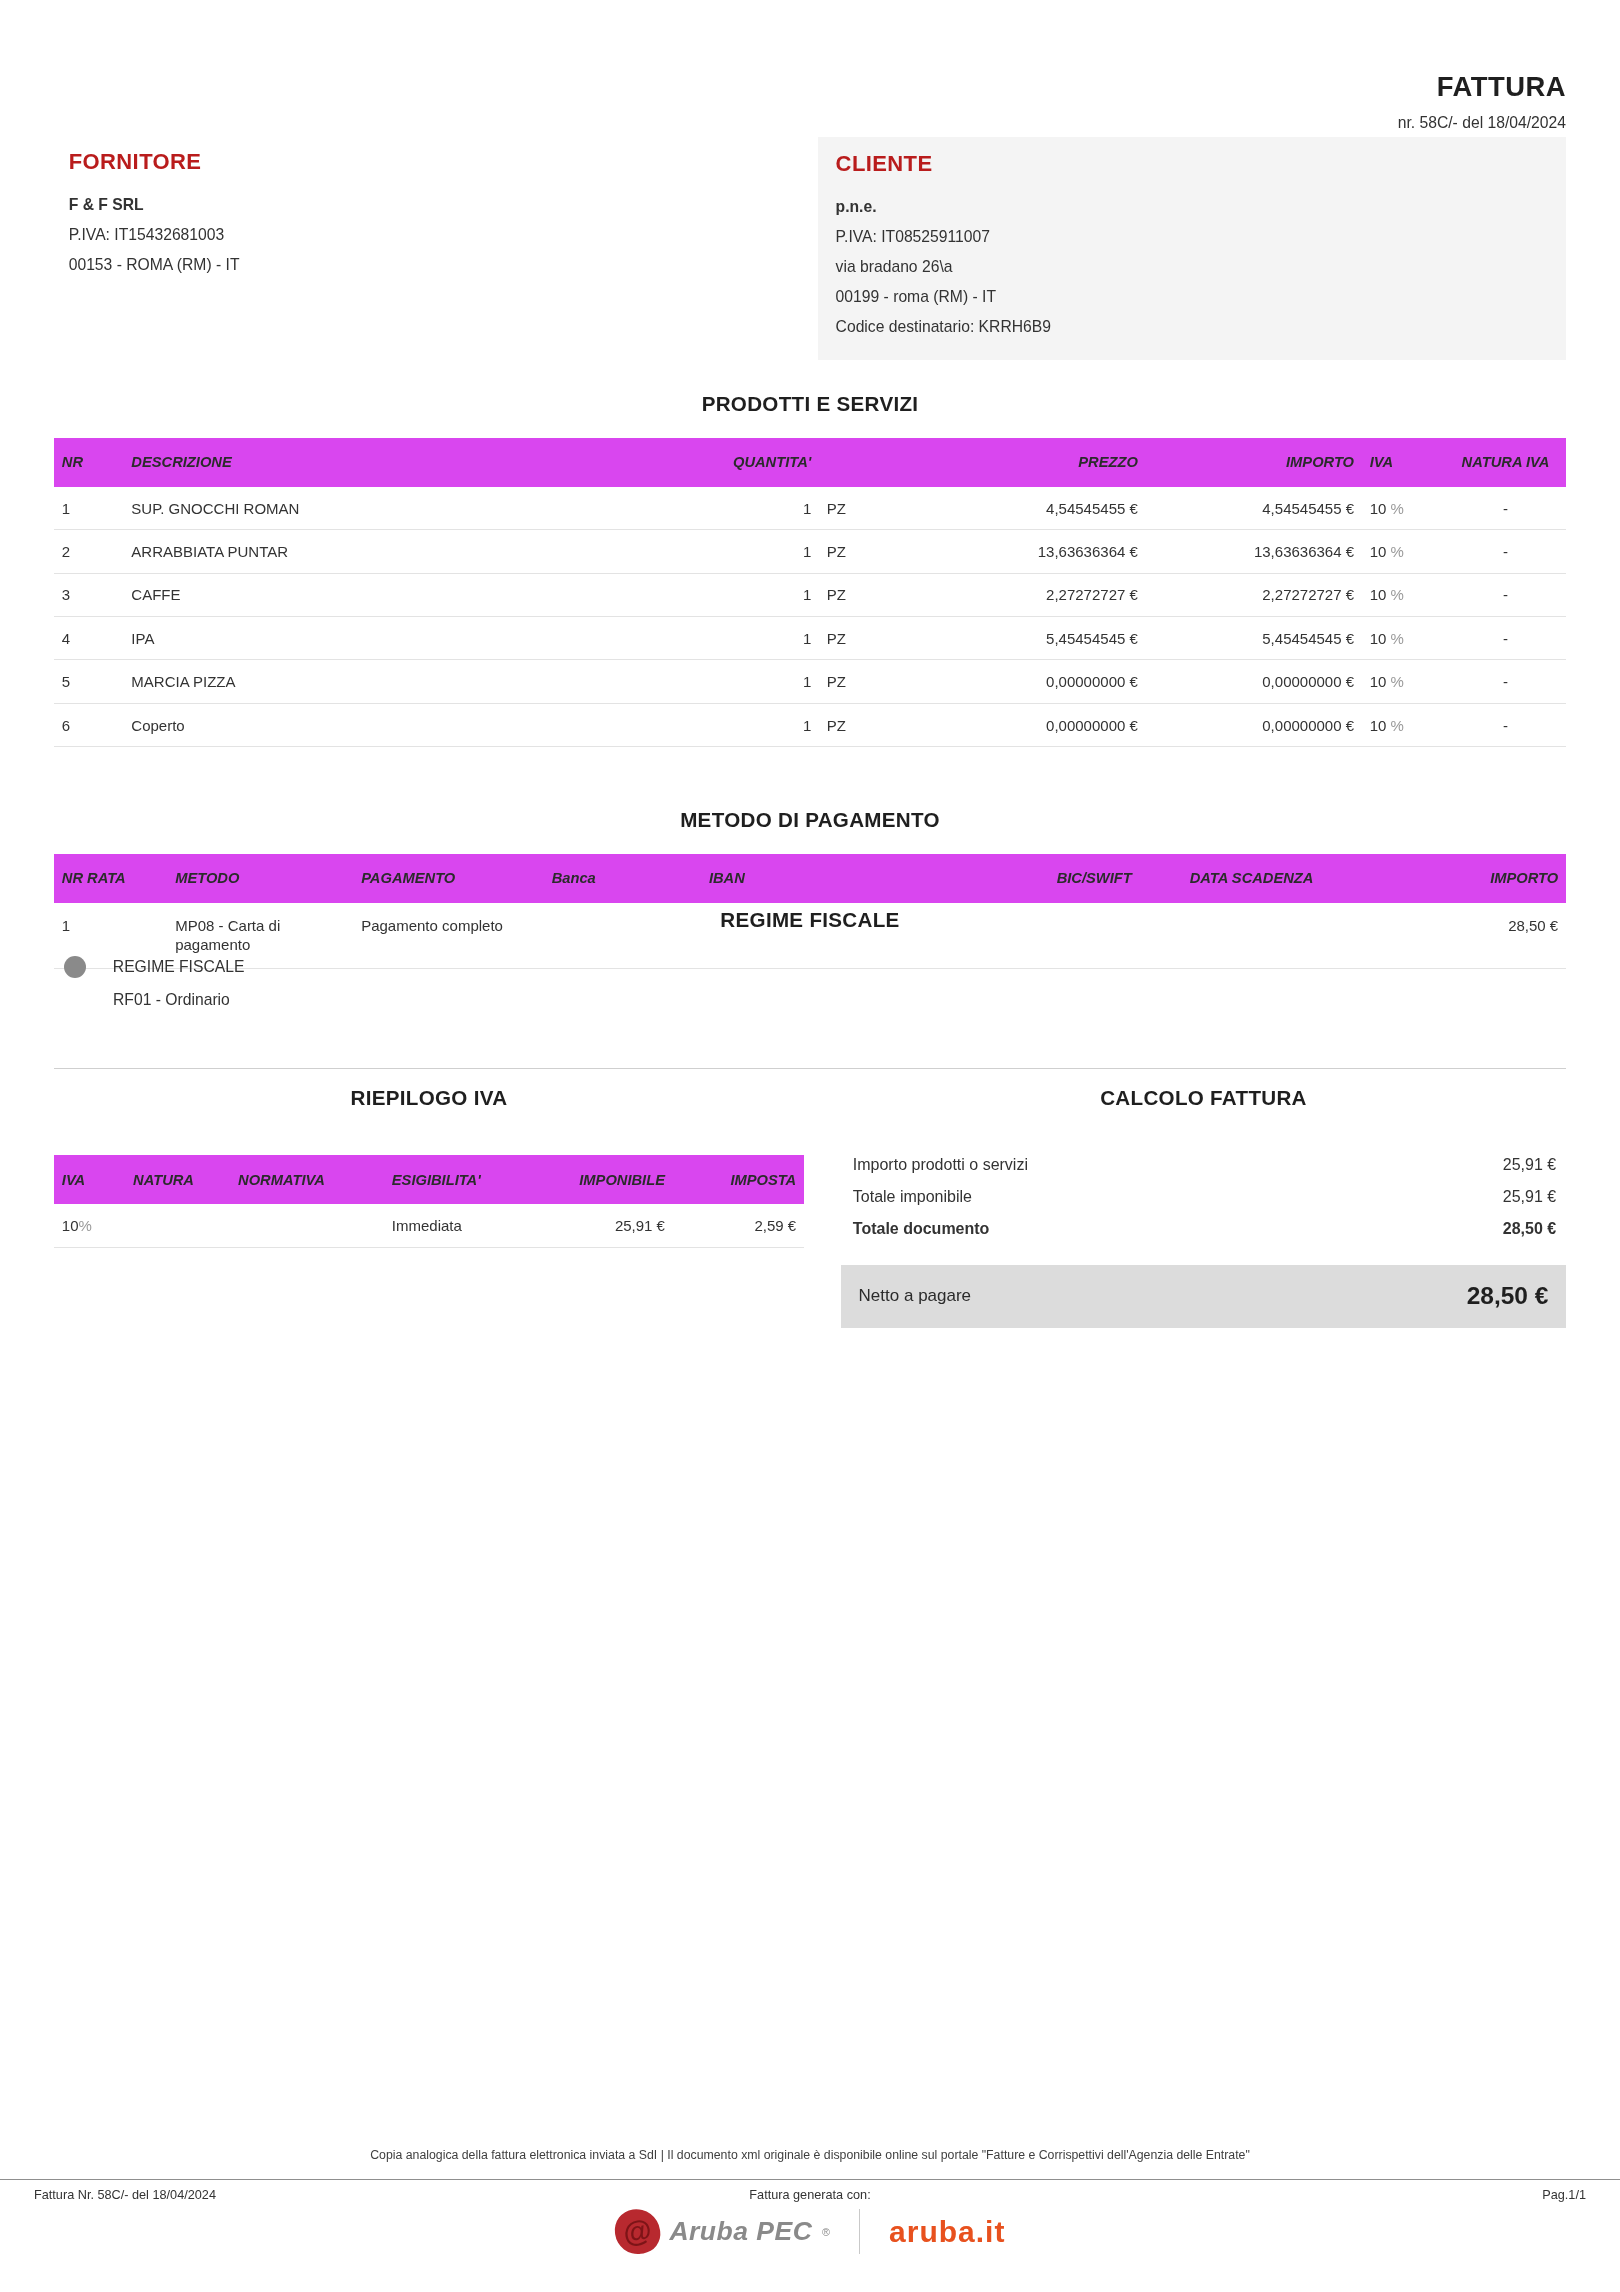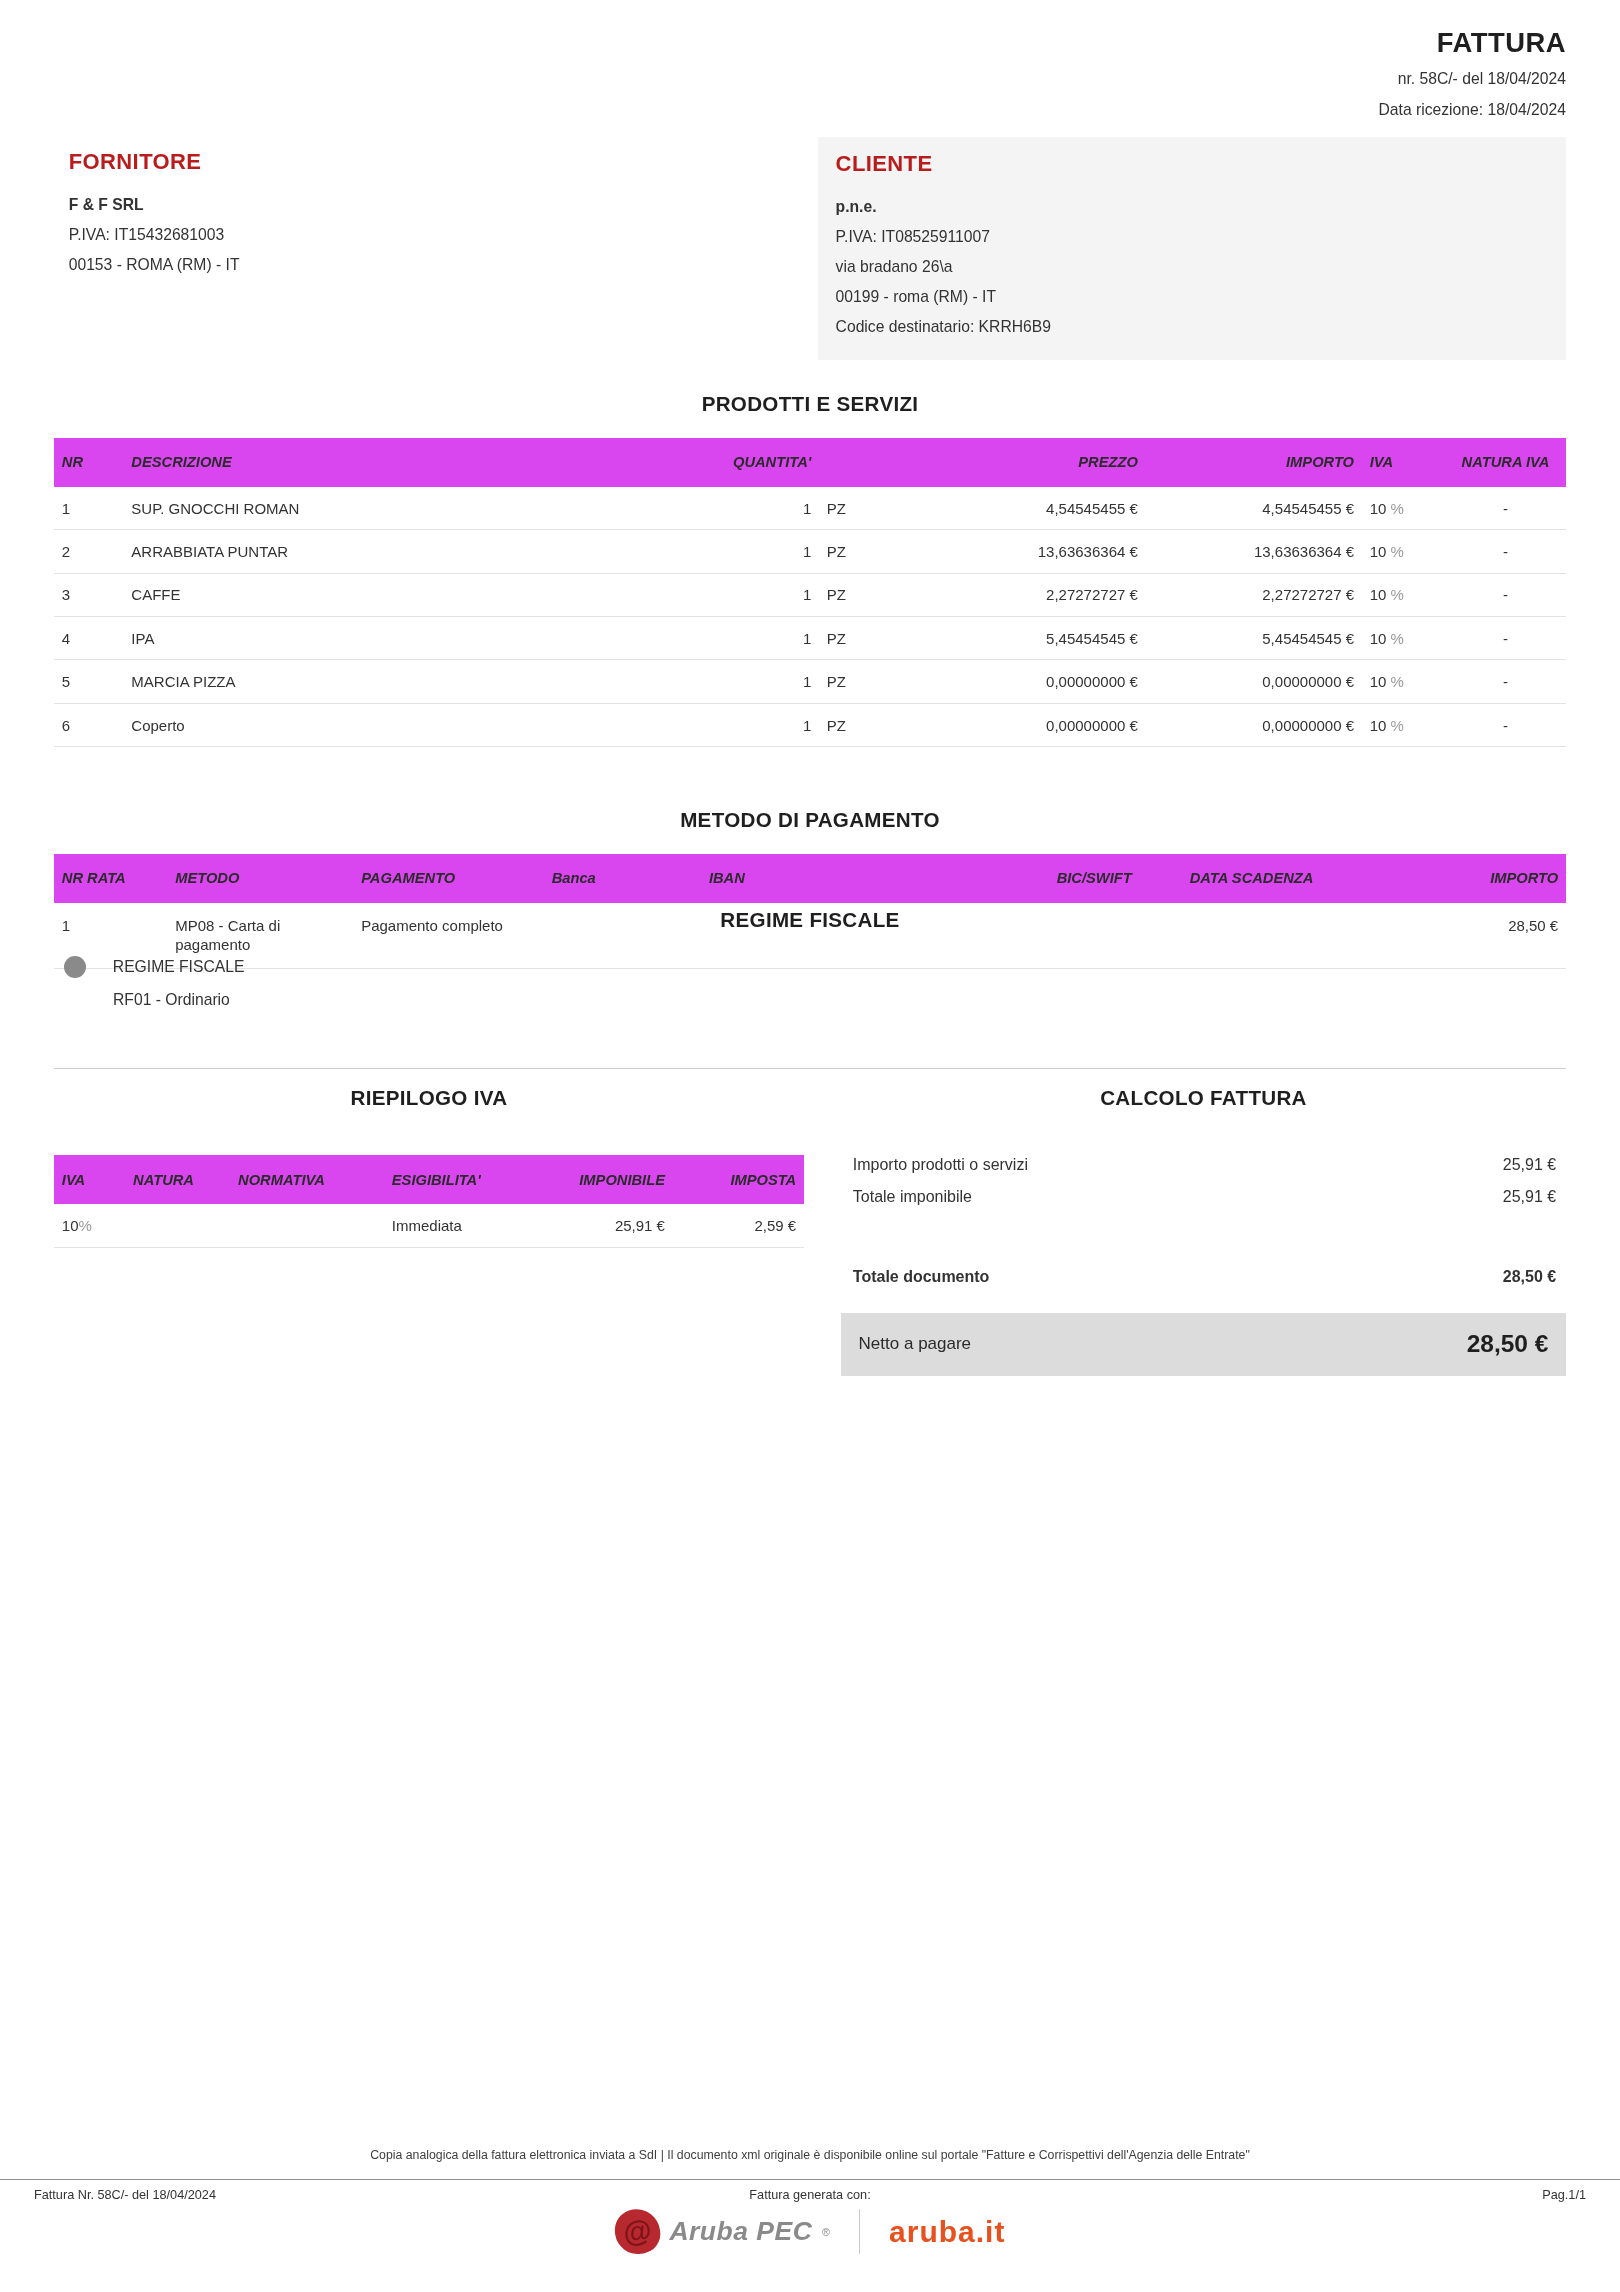--- a/index.html
+++ b/index.html
@@ -2,21 +2,21 @@
 <html><head>
 <meta charset="utf-8">
 <style>
   * { margin:0; padding:0; box-sizing:border-box; }
   html,body { background:#ffffff; }
   body { font-family:"Liberation Sans", sans-serif; color:#333; }
   .page { position:relative; width:1620px; height:2293px; background:#fff; overflow:hidden; }
 
   
   .doc-header { position:absolute; top:27.4px; right:54px; text-align:right; }
-  .doc-title { font-size:27.4px; font-weight:bold; color:#1f1f1f; letter-spacing:0.5px; }
+  .doc-title { font-size:27.4px; font-weight:bold; color:#1f1f1f; letter-spacing:0.5px;margin-top:44px; }
   .doc-meta { font-size:15.7px; color:#333; margin-top:8.8px; line-height:21.6px; }
 
   
   .parties { position:absolute; top:137px; left:54px; right:54px; display:flex; justify-content:space-between; }
   .fornitore { width:686px; padding:11.8px 0 0 14.7px; }
   .cliente { width:748px; background:#f4f4f4; padding:13.7px 17.6px 17.6px 17.6px; }
   .party-heading { font-size:22px; font-weight:bold; color:#b91c1c; letter-spacing:0.4px; margin-bottom:15.7px; }
   .party-name { font-size:15.7px; font-weight:bold; line-height:30px; }
   .party-line { font-size:15.7px; line-height:30px; }
 
@@ -48,21 +48,21 @@
 
   .divider { position:absolute; top:1068px; left:54px; right:54px; border-top:1px solid #cfcfcf; }
 
   
   .bottom { position:absolute; top:1086px; left:54px; right:54px; display:flex; justify-content:space-between; }
   .left-col { width:750px; }
   .left-col .section-title { margin-bottom:45px; }
   .right-col { width:725px; }
   .right-col .section-title { margin-bottom:39px; }
   .calc-row { display:flex; justify-content:space-between; font-size:16px; line-height:32px; padding:0 9.8px 0 11.8px; }
-  .calc-row.bold { font-weight:bold;margin-top:48px; }
+  .calc-row.bold { font-weight:bold; }
   .netto-box { margin-top:19.6px; background:#dcdcdc; display:flex; justify-content:space-between; align-items:center; padding:17.6px; }
   .netto-label { font-size:17px; color:#2b2b2b; }
   .netto-value { font-size:24.5px; font-weight:bold; color:#1f1f1f; }
 
   
   .footer-note { position:absolute; top:2148px; left:0; right:0; text-align:center; font-size:12.3px; color:#3f3f3f; }
   .footer-line { position:absolute; top:2179px; left:0; right:0; border-top:1px solid #8f8f8f; }
   .footer-row { position:absolute; top:2188px; left:34px; right:34px; font-size:12.7px; color:#333; }
   .footer-left { float:left; }
   .footer-right { float:right; }

